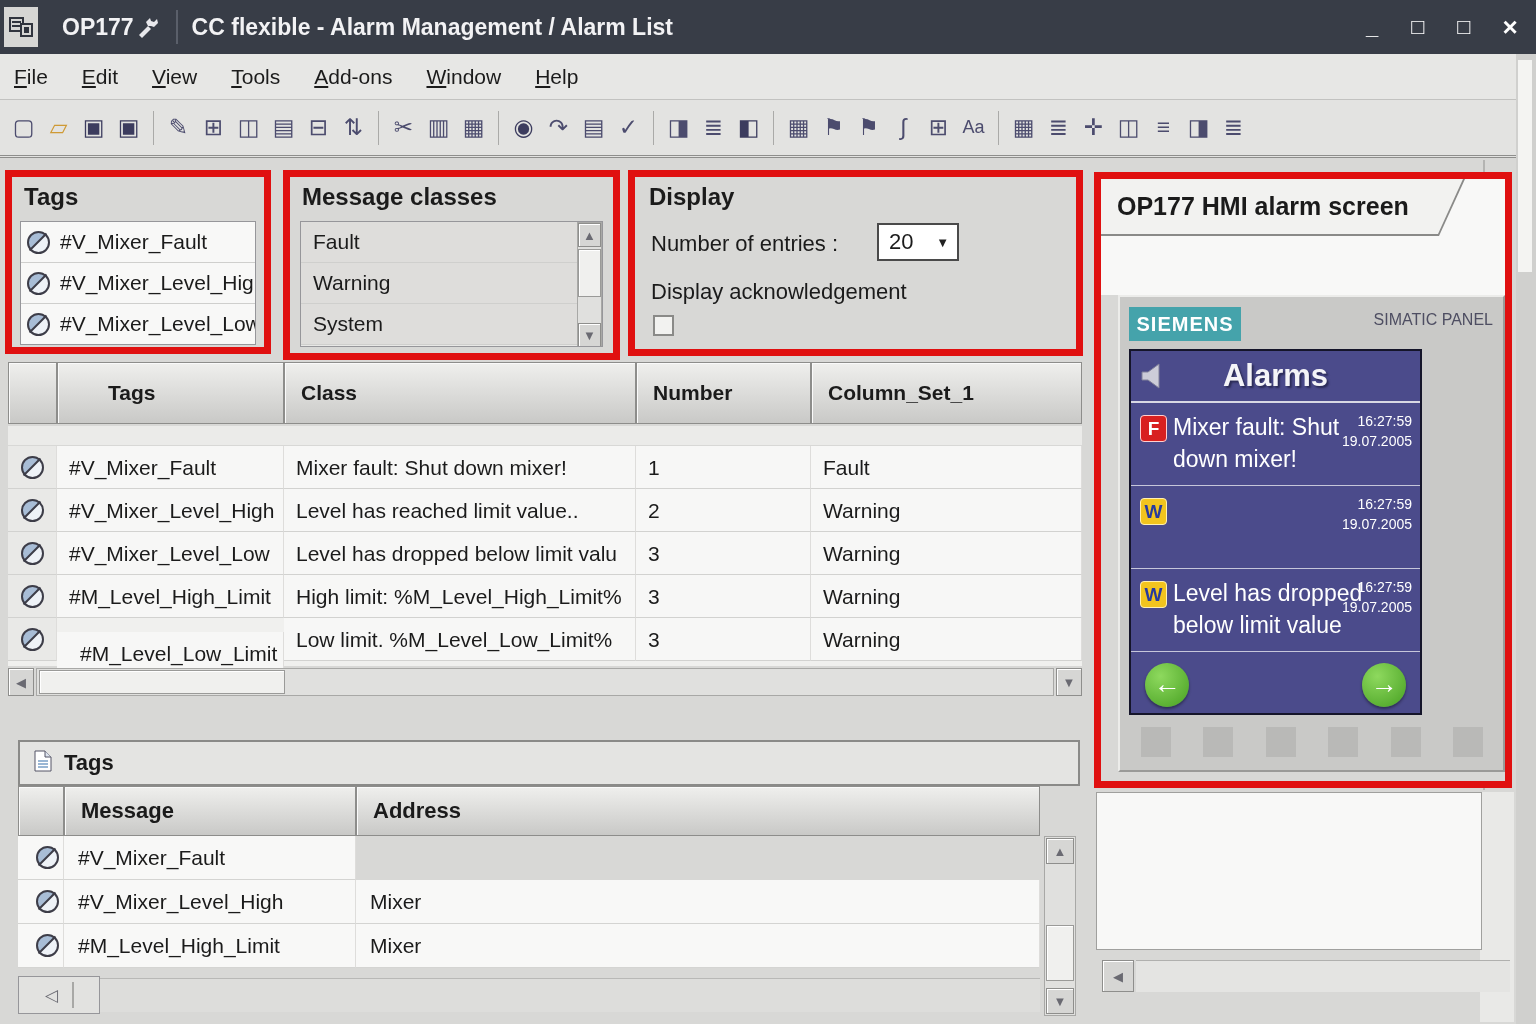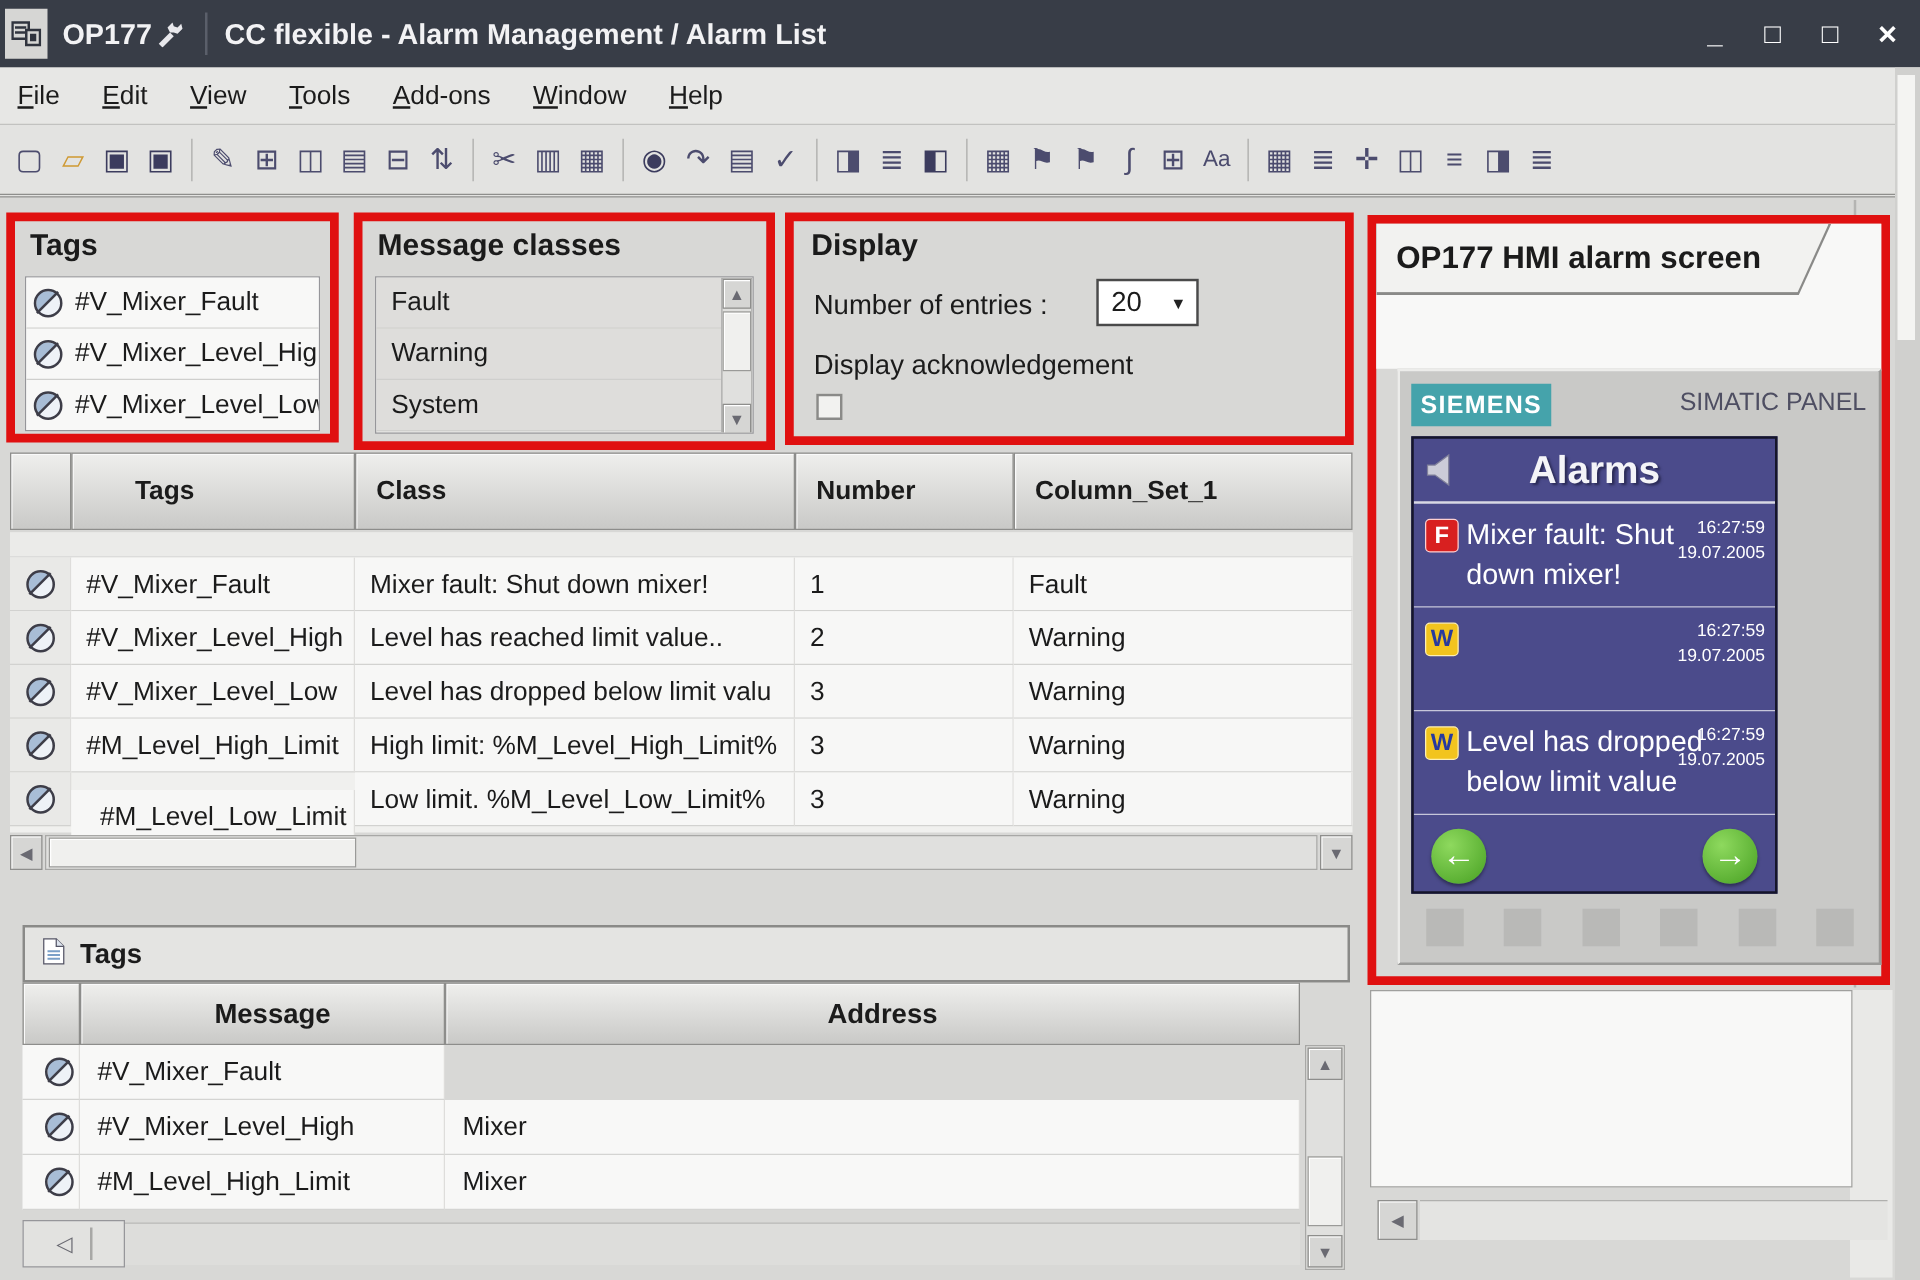--- a/index.html
+++ b/index.html
@@ -38,21 +38,21 @@
   .sbtn{background:#d6d6d4;border:1px solid #8e8e8c;box-shadow:inset 1px 1px 0 #fff;display:flex;align-items:center;justify-content:center;color:#6a6a72;font-size:13px;}
   .strack{background:#e0e0de;border:1px solid #a8a8a6;}
   .sthumb{background:#f0f0ee;border:1px solid #9a9a98;box-shadow:inset 1px 1px 0 #fff;}
   
   .th{position:absolute;top:362px;height:62px;line-height:60px;background:linear-gradient(#efefed,#c9c9c7);
       border:1px solid #8d8d8b;box-shadow:inset 1px 1px 0 #fafafa;font-size:21px;font-weight:bold;padding-left:16px;box-sizing:border-box;}
   .td{position:absolute;height:43px;line-height:43px;font-size:21px;background:#f7f7f6;border-right:1px solid #dedddb;
       border-bottom:1px solid #d2d2d0;box-sizing:border-box;padding-left:12px;white-space:nowrap;overflow:hidden;}
   .tdicon{background:#e9e9e7;display:flex;align-items:center;justify-content:center;padding-left:0;}
   .th2{position:absolute;height:50px;line-height:48px;background:linear-gradient(#efefed,#c9c9c7);border:1px solid #8d8d8b;
-       box-shadow:inset 1px 1px 0 #fafafa;font-size:22px;font-weight:bold;padding-left:16px;box-sizing:border-box;text-align:center;}
+       box-shadow:inset 1px 1px 0 #fafafa;font-size:22px;font-weight:bold;padding-left:16px;box-sizing:border-box;}
   .td2{position:absolute;height:44px;line-height:44px;font-size:21px;background:#f8f8f7;border-right:1px solid #dedddb;
        border-bottom:1px solid #d4d4d2;box-sizing:border-box;padding-left:14px;white-space:nowrap;overflow:hidden;}
   
   #hmitab{position:absolute;left:0;top:0;width:364px;height:57px;background:#8a8a88;
           clip-path:polygon(0 0,100% 0,calc(100% - 26px) 100%,0 100%);}
   #hmitab-inner{position:absolute;left:0px;top:0px;width:362px;height:55px;background:#f2f2f0;
           clip-path:polygon(0 0,100% 0,calc(100% - 25px) 100%,0 100%);display:flex;align-items:center;padding-left:16px;box-sizing:border-box;}
   .badge{position:absolute;left:9px;top:12px;width:25px;height:25px;border-radius:4px;text-align:center;line-height:25px;font-size:19px;font-weight:bold;}
   .badge-f{background:#d82020;color:#fff;border:1px solid #ffd0d0;}
   .badge-w{background:#f2c41e;color:#273a9e;border:1px solid #fff0b0;}
@@ -73,21 +73,21 @@
   <div class="abs" id="titlebar">
     <div id="appicon">
       <svg width="24" height="24" viewBox="0 0 24 24">
         <rect x="1" y="3" width="13" height="13" fill="none" stroke="#30343e" stroke-width="2"></rect>
         <rect x="3" y="6" width="9" height="2" fill="#30343e"></rect>
           <rect x="3" y="10" width="9" height="2" fill="#30343e"></rect>
         <rect x="12" y="9" width="11" height="12" fill="#d6d6d4" stroke="#30343e" stroke-width="2"></rect>
         <rect x="15" y="12" width="5" height="6" fill="#30343e"></rect>
       </svg>
     </div>
-    <span class="tb-text" style="margin-left:12px">OP177</span>
+    <span class="tb-text" style="margin-left:24px">OP177</span>
     <svg width="26" height="22" viewBox="0 0 26 22" style="margin-left:2px">
       <path d="M3 19 L12 10 l3 3 L6 22 z" fill="#e8e8ec"></path>
       <path d="M12 10 l-2-4 4-4 1 3 3 1 3-3 1 4-4 4 -3-1 z" fill="#e8e8ec"></path>
     </svg>
     <div id="titlesep"></div>
     <span class="tb-text">CC flexible - Alarm Management / Alarm List</span>
     <div id="wincontrols">
       <span class="wc">_</span>
       <span class="wc">□</span>
       <span class="wc">□</span>
@@ -309,21 +309,21 @@
 
     <div id="hmitab">
       <div id="hmitab-inner">
         <span class="b" style="font-size:25px;">OP177 HMI alarm screen</span>
       </div>
     </div>
 
     <div class="abs" style="left:17px;top:116px;width:387px;height:477px;background:#c9c9c7;border-top:2px solid #ececea;border-left:2px solid #ececea;border-right:2px solid #9a9a98;border-bottom:2px solid #9a9a98;">
 
       <div class="abs" style="left:9px;top:10px;width:112px;height:34px;background:#45a3ab;color:#fff;font-weight:bold;font-size:20px;letter-spacing:1px;text-align:center;line-height:34px;">SIEMENS</div>
-      <div class="abs" style="right:10px;top:14px;color:#4e4e62;font-size:20px;">SIMATIC PANEL</div>
+      <div class="abs" style="right:10px;top:14px;color:#4e4e62;font-size:16px;">SIMATIC PANEL</div>
 
       <div class="abs" style="left:9px;top:52px;width:293px;height:366px;background:#4b4b8b;border:2px solid #15152a;overflow:hidden;">
 
         <div style="position:relative;height:50px;border-bottom:2px solid #d8d8e4;">
           <span style="position:absolute;left:10px;top:12px;">
             <svg width="28" height="26" viewBox="0 0 28 26">
                 <path d="M18 1 L7 9 H1 v8 h6 l11 8 z" fill="#ccccd8" stroke="#80809a"></path>
               </svg>
           </span>
           <div style="text-align:center;line-height:50px;color:#f4f4f8;font-size:31px;font-weight:bold;text-shadow:2px 2px 2px #2a2a55;">Alarms</div>

